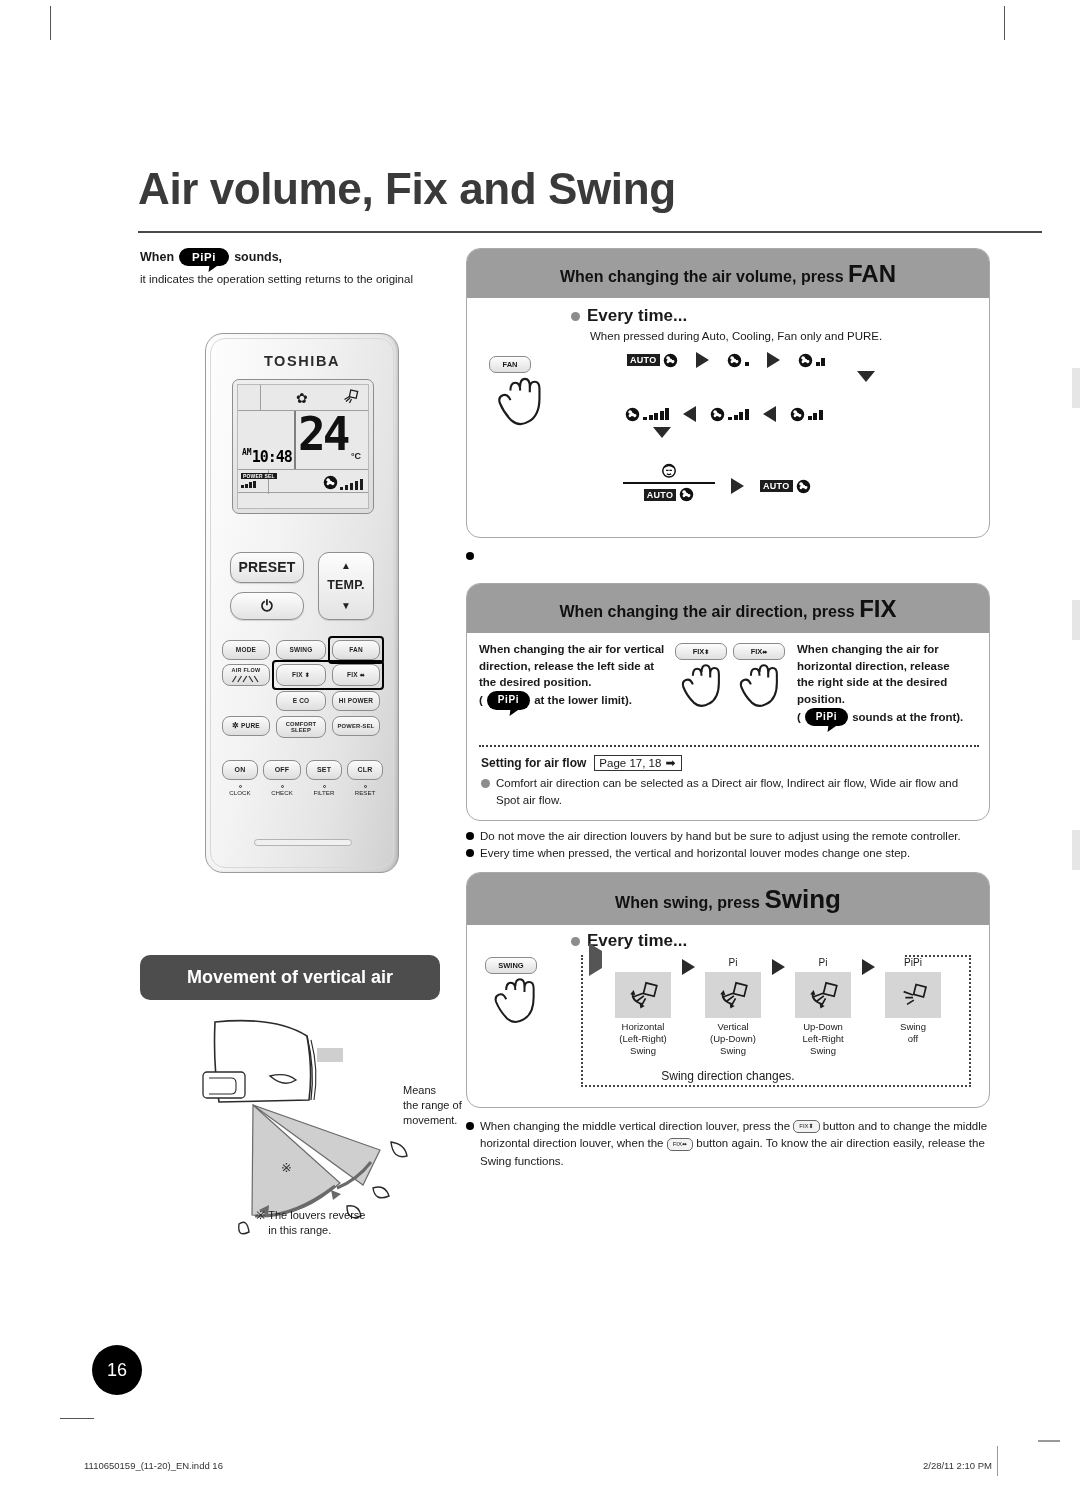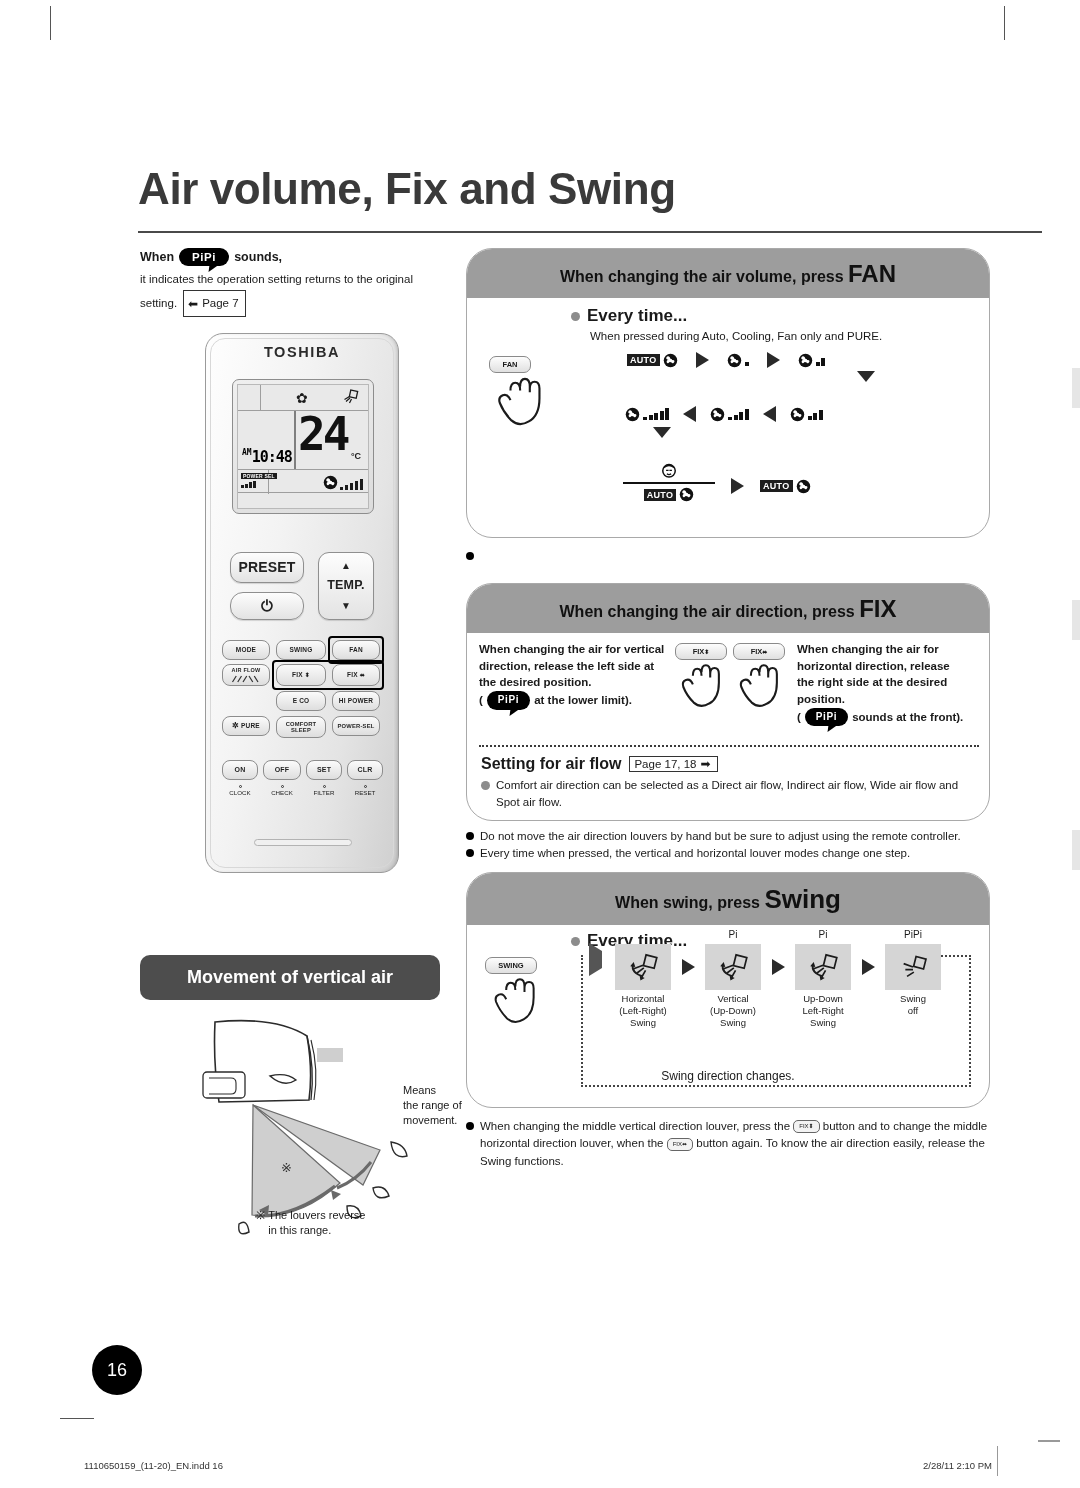--- a/index.html
+++ b/index.html
@@ -55,21 +55,21 @@
     position: absolute; left: 205px; top: 333px; width: 194px; height: 540px;
     border: 1.5px solid #9a9a9a; border-radius: 18px;
     background: linear-gradient(100deg,#fefefe 0%,#f3f3f3 38%,#e4e4e4 72%,#cfcfcf 100%);
     box-shadow: inset -3px 0 5px -3px rgba(0,0,0,.28);
   }
   .remote-inner {
     position: absolute; inset: 4px; border-radius: 15px;
     border: 1px solid #d8d8d8;
   }
   .brand {
-    position: absolute; top: 10px; left: 0; width: 100%;
+    position: absolute; top: 19px; left: 0; width: 100%;
     text-align: center; font-size: 14.5px; font-weight: bold;
     letter-spacing: 1.6px; color: #2b2b2b;
   }
   .lcd {
     position: absolute; left: 26px; top: 45px; width: 142px; height: 135px;
     border: 1.5px solid #8d8d8d; border-radius: 7px;
     background: linear-gradient(160deg,#efefef,#dcdcdc);
   }
   .lcd-in { position: absolute; inset: 4px; border: 1px solid #b9b9b9; background: #e9e9e9; }
   .lcd-row-top { position: absolute; left: 0; top: 0; right: 0; height: 26px; border-bottom: 1px solid #9e9e9e; }
@@ -121,21 +121,21 @@
   .hl { position: absolute; border: 2.4px solid #000; border-radius: 4px; }
 
   .keyrow-bottom .b { font-size: 7px; }
   .sub { position: absolute; font-size: 6.2px; text-align: center; color: #222; width: 42px; }
   .dot-small { display:block; width:3px; height:3px; border:1px solid #333; border-radius:50%; margin:0 auto 1px; }
   .remote-slot { position: absolute; left: 48px; bottom: 26px; width: 98px; height: 7px;
                  border: 1px solid #b3b3b3; border-radius: 4px; background:#f0f0f0; }
 
   
   .sec {
-    position: absolute; border: 1.4px solid #a9a9a9; border-radius: 26px;
+    position: absolute; border: 1.4px solid #a9a9a9; border-radius: 14px;
     background: #fff; overflow: hidden;
   }
   .sec-head {
     background: #9d9d9d; color: #111; text-align: center;
     font-size: 16px; font-weight: bold; padding: 11px 0 10px;
   }
   .sec-head .big { font-size: 24px; font-weight: bold; }
   .sec-head .big-swing { font-size: 26px; font-weight: bold; }
 
   .every {
@@ -159,21 +159,21 @@
     border:1px solid #8a8a8a; border-radius:7px; font-size:7.5px; font-weight:bold;
     background: linear-gradient(180deg,#fdfdfd,#e0e0e0); text-align:center; padding:3px 0;
   }
 
   .note-line { font-size: 11.5px; display:flex; gap:6px; align-items:flex-start; line-height:1.5; }
 
   
   .dotted { border-top: 2.5px dotted #3a3a3a; }
 
   
-  .swing-cell { width: 56px; }
+  .swing-cell { width: 56px; margin-top: 28px; }
   .swing-icon-box { width: 56px; height: 46px; background: #d5d5d5; display:flex; align-items:center; justify-content:center; }
   .swing-lbl { font-size: 9.5px; text-align:center; line-height:1.25; margin-top: 3px; }
   .pi-lbl { font-size: 10px; text-align:center; }
 
   
   .darkbanner {
     position: absolute; left: 140px; top: 955px; width: 300px;
     background: #4d4d4d; color: #fff; border-radius: 10px;
     text-align: center; font-size: 18px; font-weight: bold;
     line-height: 1.3; padding: 11px 6px;
@@ -216,27 +216,20 @@
   <div class="title-rule"></div>
 
   <div class="pipi-note">
     <div class="pipi-line1">
       <span>When</span>
       <span class="pipi-bubble">PiPi</span>
       <span>sounds,</span>
     </div>
     <div class="pipi-body">
       <div>it indicates the operation setting returns to the original</div>
-      <div style="display:flex;align-items:center;gap:6px;">
-        <span>setting.</span>
-        <span class="page-ref">
-          <span class="arrow-left">⬅</span>
-          <span>Page 7</span>
-        </span>
-      </div>
     </div>
   </div>
 
   <div class="remote">
     <div class="remote-inner"></div>
     <div class="brand">TOSHIBA</div>
 
     <div class="lcd">
       <div class="lcd-in">
         <div class="lcd-row-top">
@@ -560,21 +553,21 @@
           <span>(</span>
           <span class="pipi-bubble" style="font-size:10px;padding:2px 11px;">PiPi</span>
           <span>sounds at the front).</span>
         </div>
       </div>
 
       <div class="dotted" style="position:absolute;left:12px;top:112px;width:500px;"></div>
 
       <div style="position:absolute;left:14px;top:122px;width:500px;">
         <div style="display:flex;align-items:center;gap:8px;">
-          <span style="font-size:16px;font-weight:bold;">Setting for air flow</span>
+          <span style="font-size:12px;font-weight:bold;">Setting for air flow</span>
           <span class="page-ref">
             <span>Page 17, 18</span>
             <span class="arrow-right">➡</span>
           </span>
         </div>
         <div style="display:flex;gap:6px;margin-top:4px;font-size:11.5px;line-height:1.45;">
           <span class="bullet-grey" style="margin-top:4px;flex:0 0 auto;"></span>
           <span>
             <span>Comfort air direction can be selected as a Direct air flow, Indirect air flow, Wide air flow and</span>
             <span style="display:block">Spot air flow.</span>

